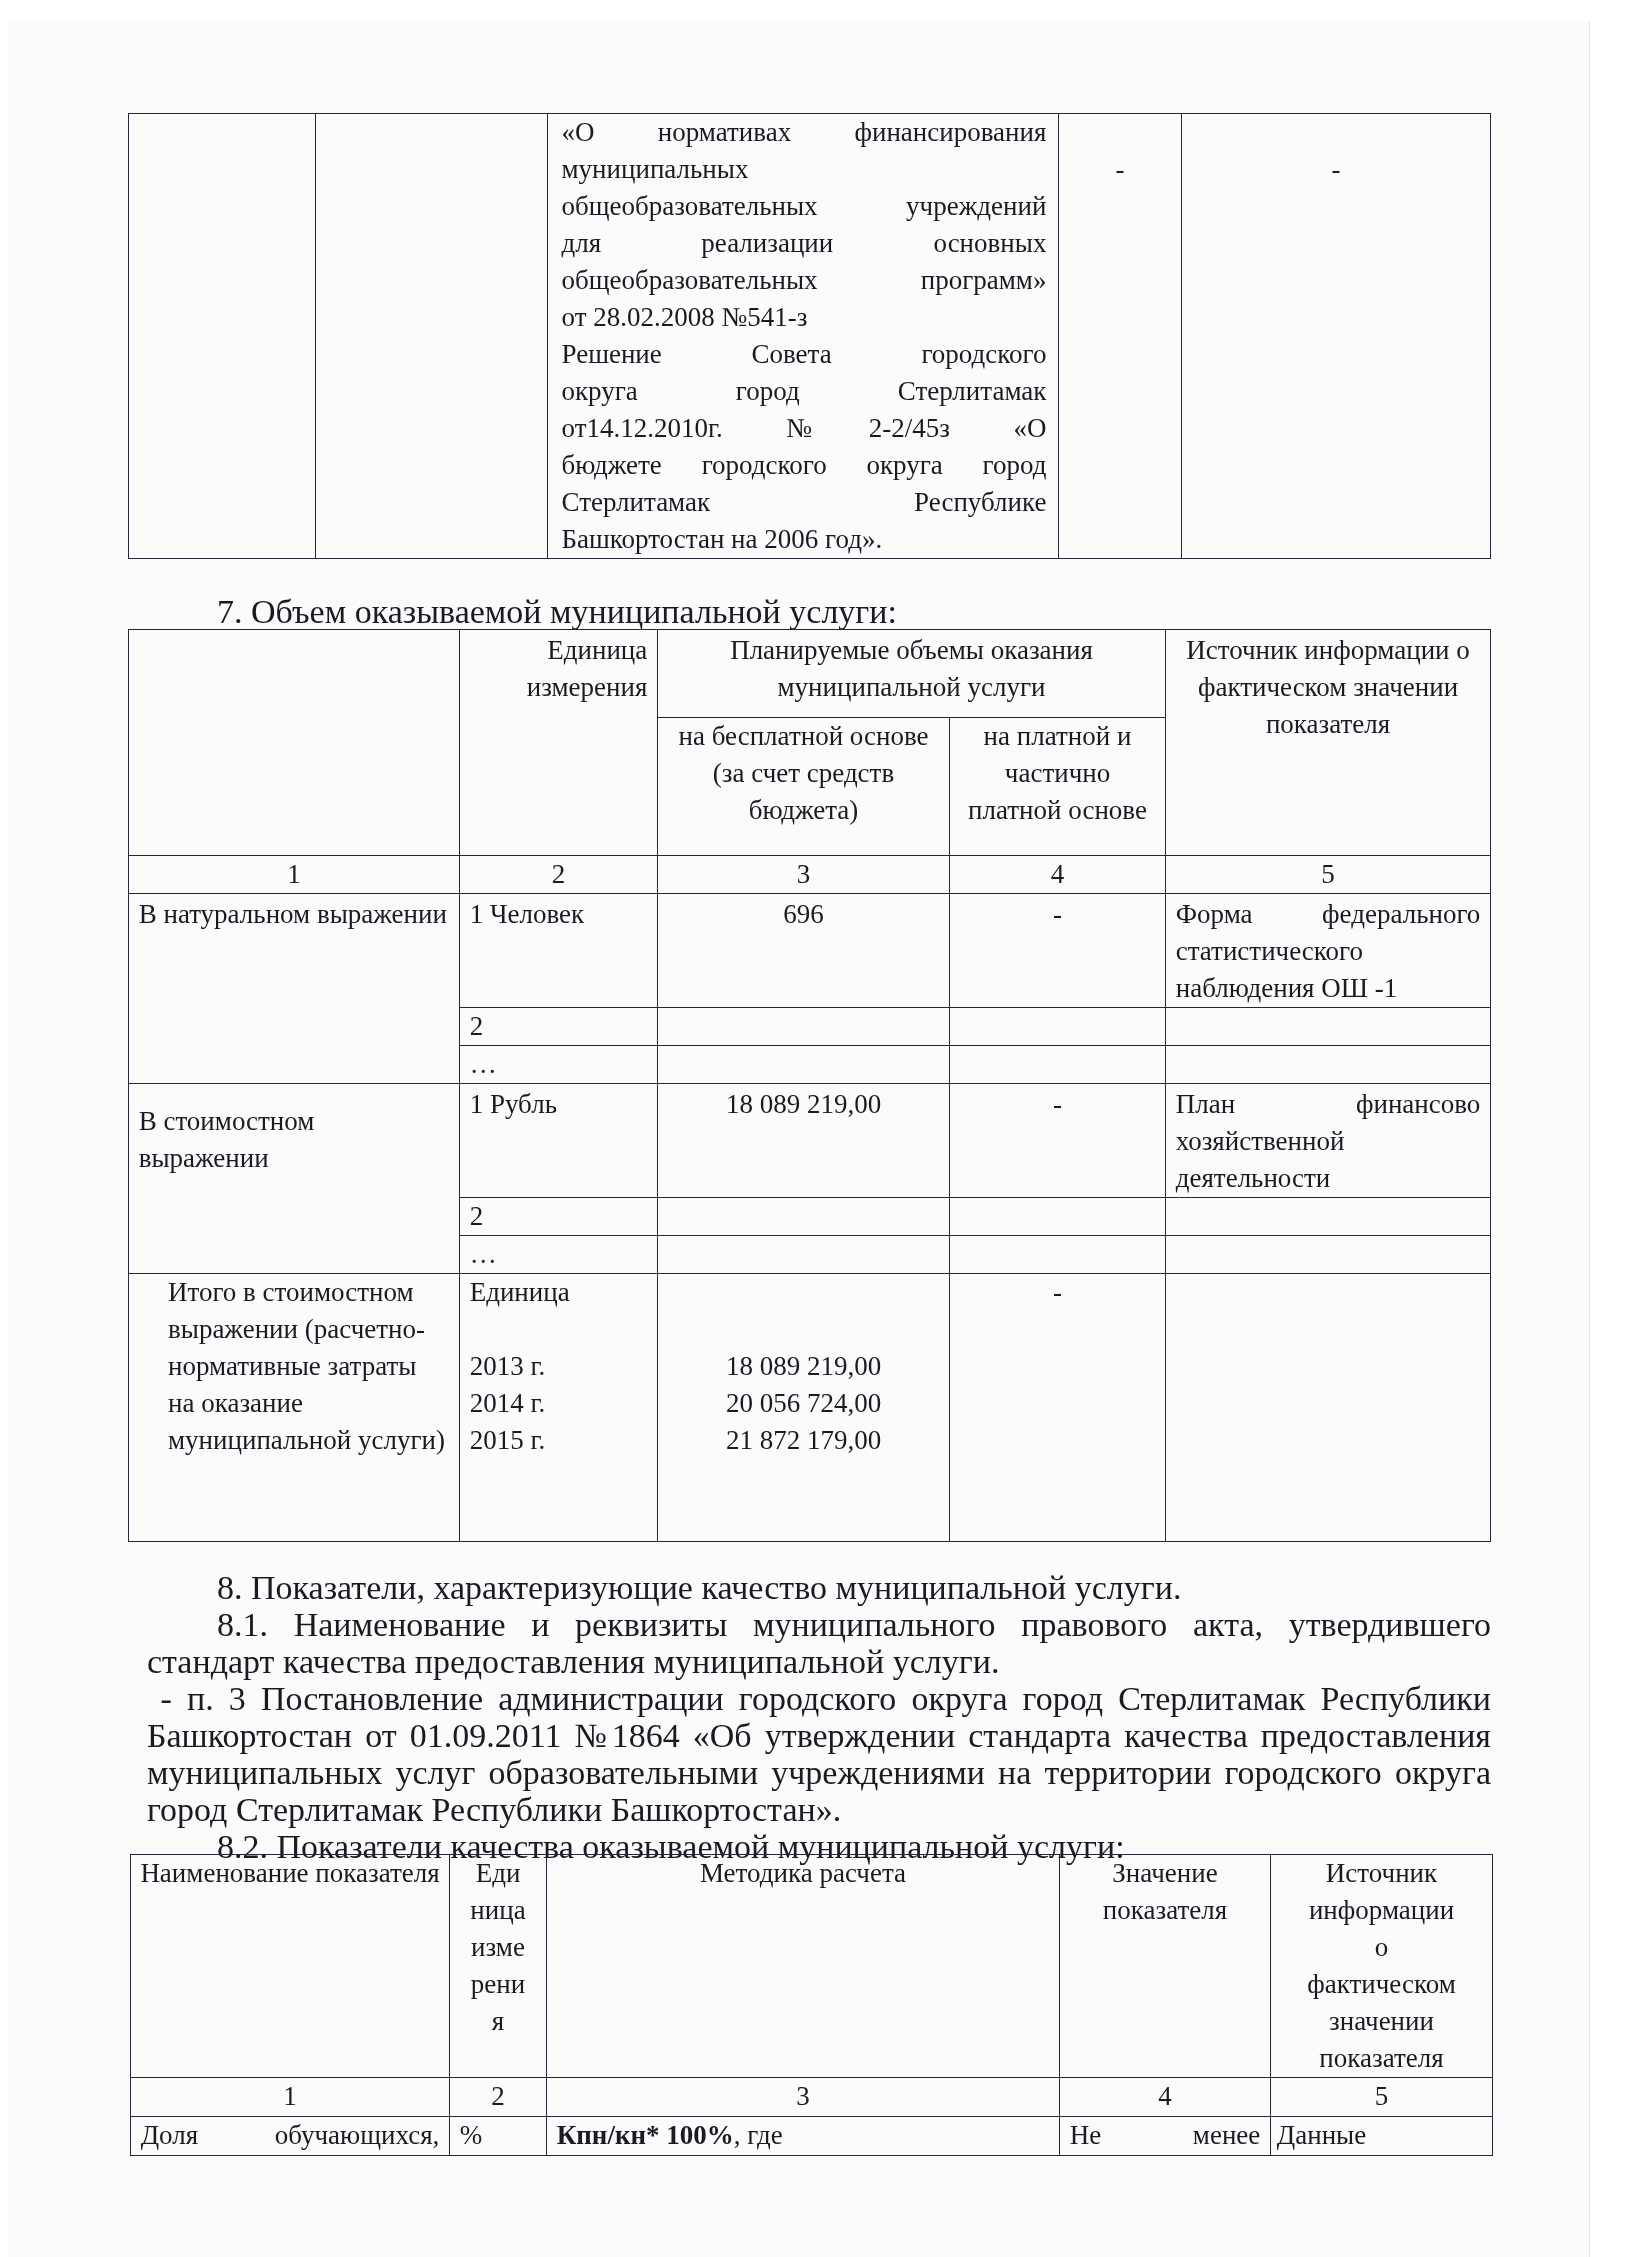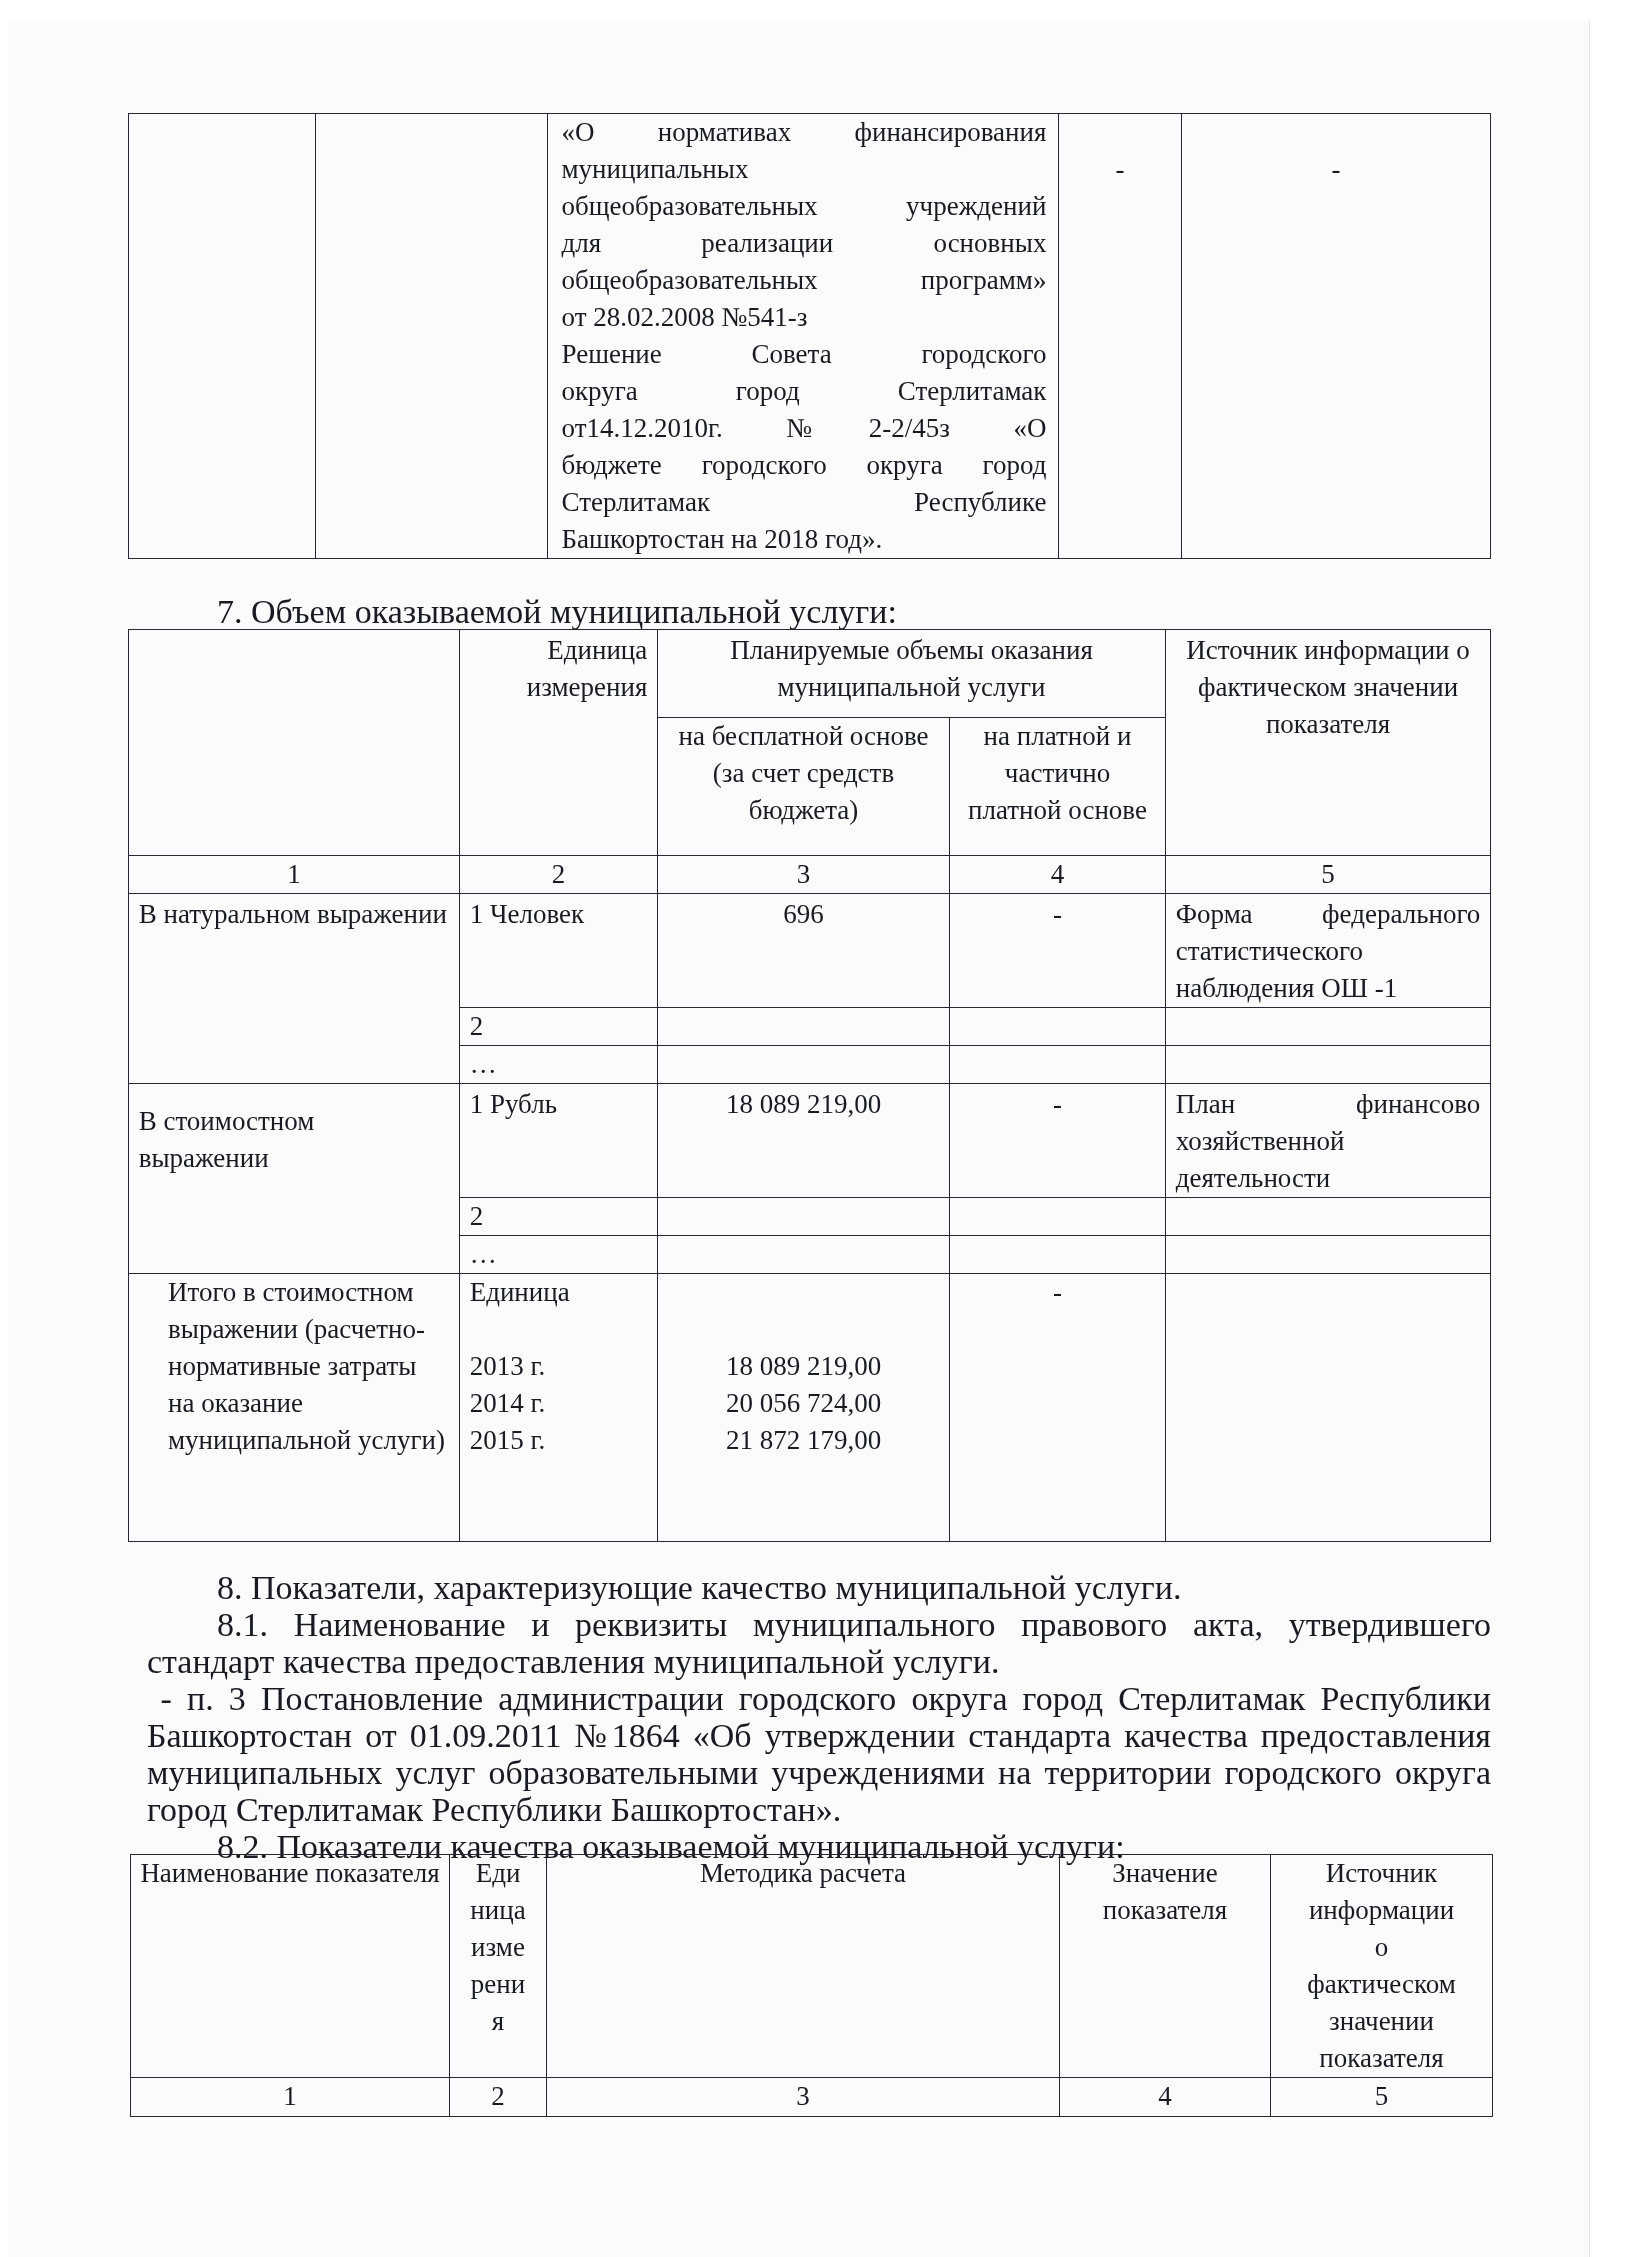--- a/index.html
+++ b/index.html
@@ -52,21 +52,21 @@
       <div>муниципальных</div>
       <div class="j">общеобразовательных учреждений</div>
       <div class="j">для реализации основных</div>
       <div class="j">общеобразовательных программ»</div>
       <div>от 28.02.2008 №541-з</div>
       <div class="j">Решение Совета городского</div>
       <div class="j">округа город Стерлитамак</div>
       <div class="j">от14.12.2010г. №2-2/45з «О</div>
       <div class="j">бюджете городского округа город</div>
       <div class="j">Стерлитамак Республике</div>
-      <div>Башкортостан на 2018 год».</div>
+      <div>Башкортостан на 2006 год».</div>
     </td>
     <td class="c" style="padding-top:37px;"><span>-</span></td>
     <td class="c" style="padding-top:37px;"><span>-</span></td>
   </tr>
 </tbody>
   </table>
 
 <div class="p" style="left:217px; top:593px;">7. Объем оказываемой  муниципальной  услуги:</div>
 
 <table class="tbl" style="left:128px; top:629px; width:1362px;">
@@ -201,15 +201,24 @@
       <div>показателя</div>
     </td>
   </tr>
   <tr style="height:39px;">
     <td class="c">1</td>
     <td class="c">2</td>
     <td class="c">3</td>
     <td class="c">4</td>
     <td class="c">5</td>
   </tr>
+  <tr style="height:39px;">
+    <td class="j">Доля обучающихся,</td>
+    <td>%</td>
+    <td>
+      <span class="bold">Кпн/кн* 100%</span><span>, где</span>
+    </td>
+    <td class="j">Не менее</td>
+    <td style="padding-left:5.8px;">Данные</td>
+  </tr>
 </tbody>
   </table>
 
 
 </body></html>

